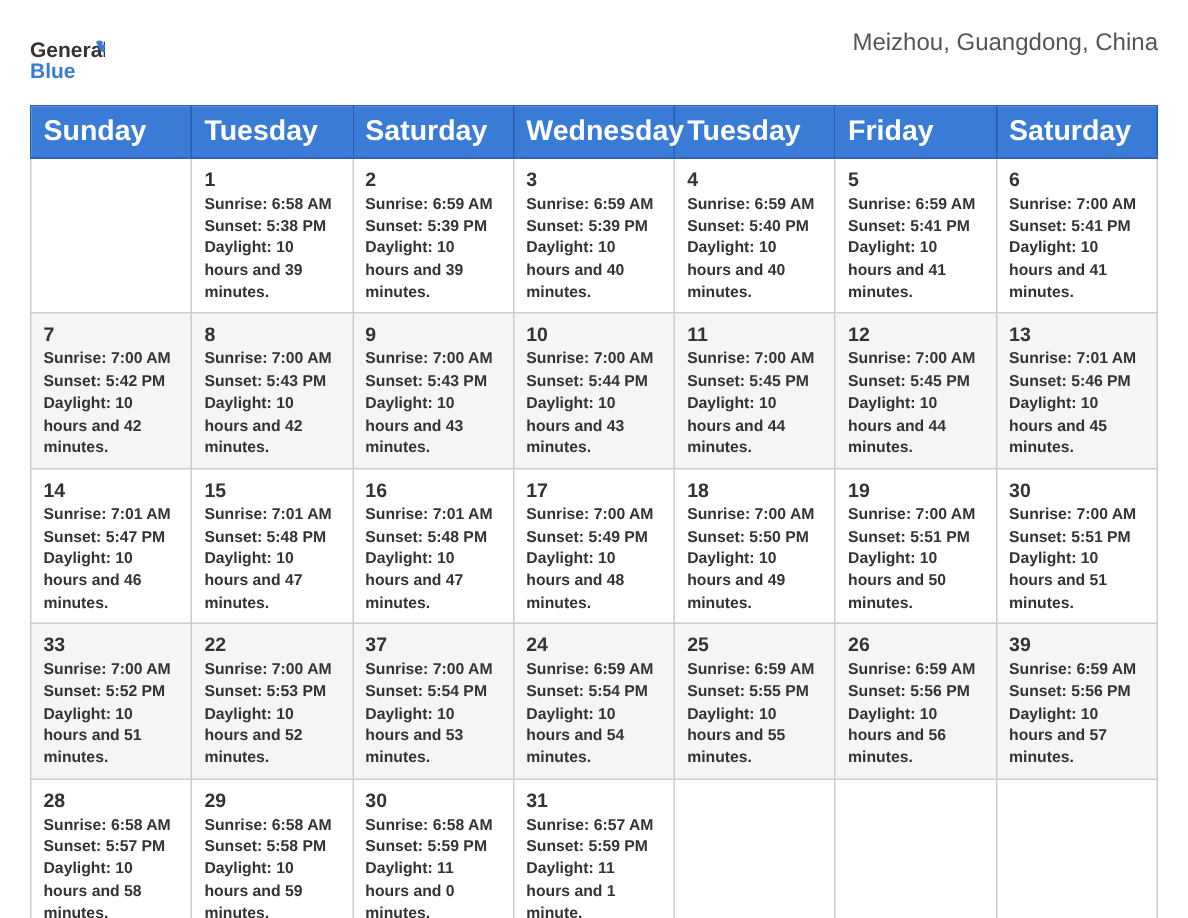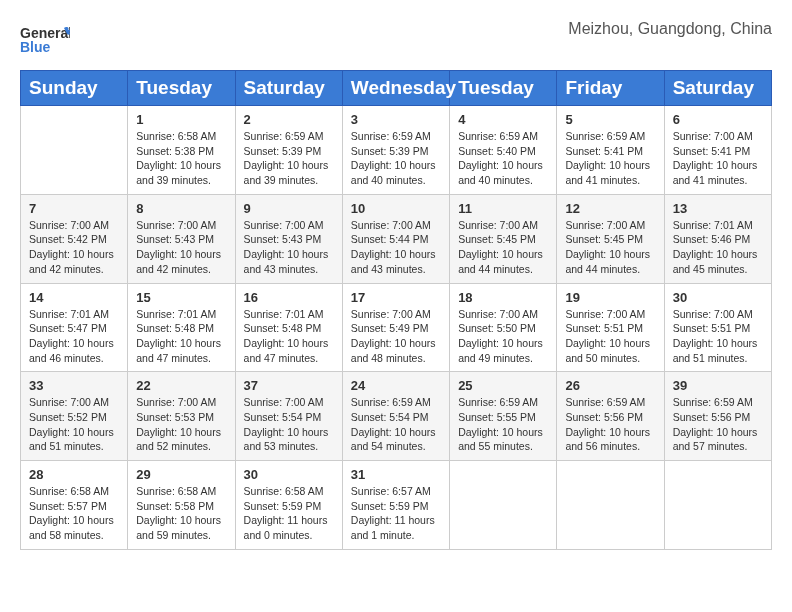--- a/index.html
+++ b/index.html
@@ -57,20 +57,21 @@
     }
     .day-number {
       font-size: 13px;
       font-weight: bold;
       margin-bottom: 2px;
     }
     .day-info {
       font-size: 10.5px;
       line-height: 1.4;
       color: #333;
+      font-weight: bold;
     }
     .empty-cell {
       background: #f9f9f9;
     }
     tr:nth-child(even) td {
       background-color: #f5f5f5;
     }
     tr:nth-child(odd) td {
       background-color: #ffffff;
     }

